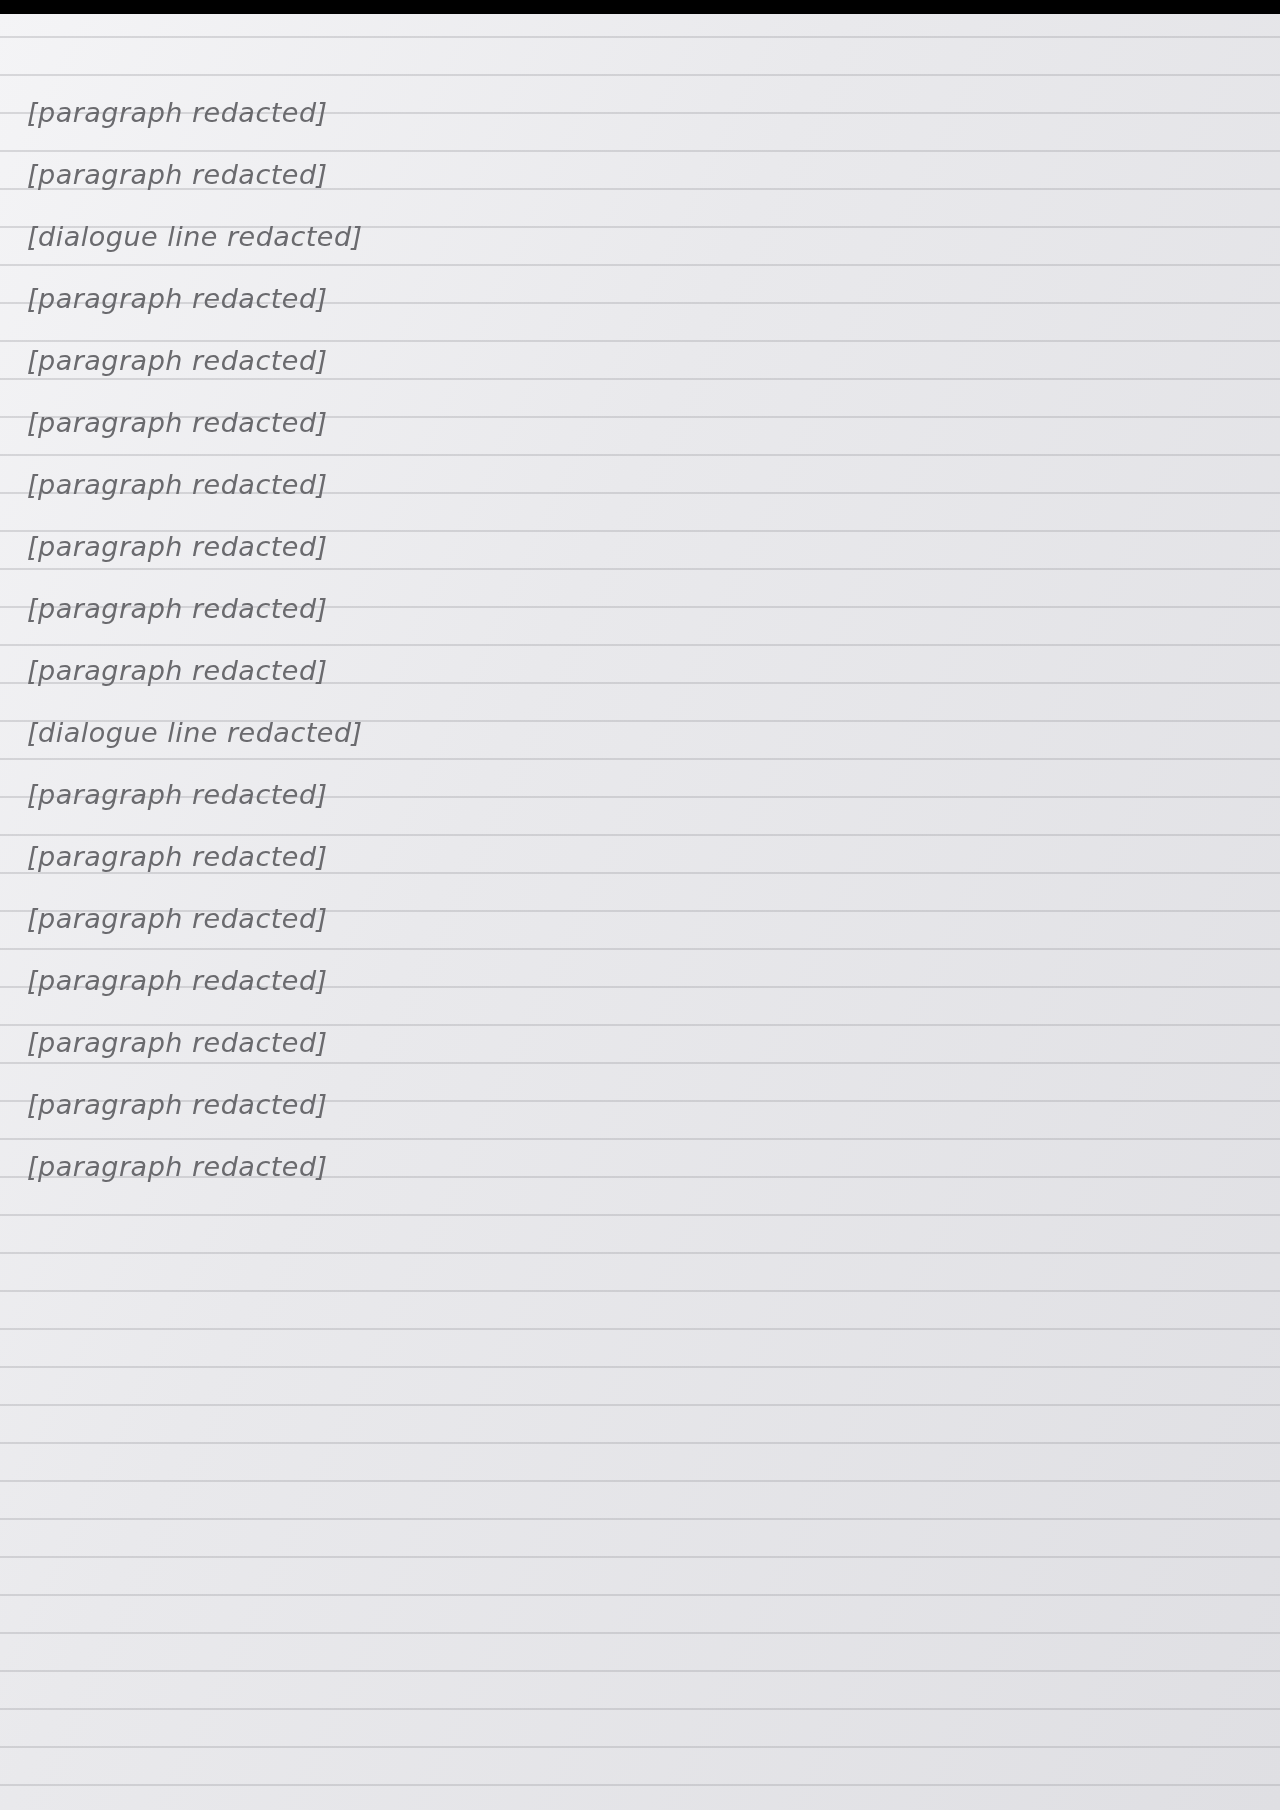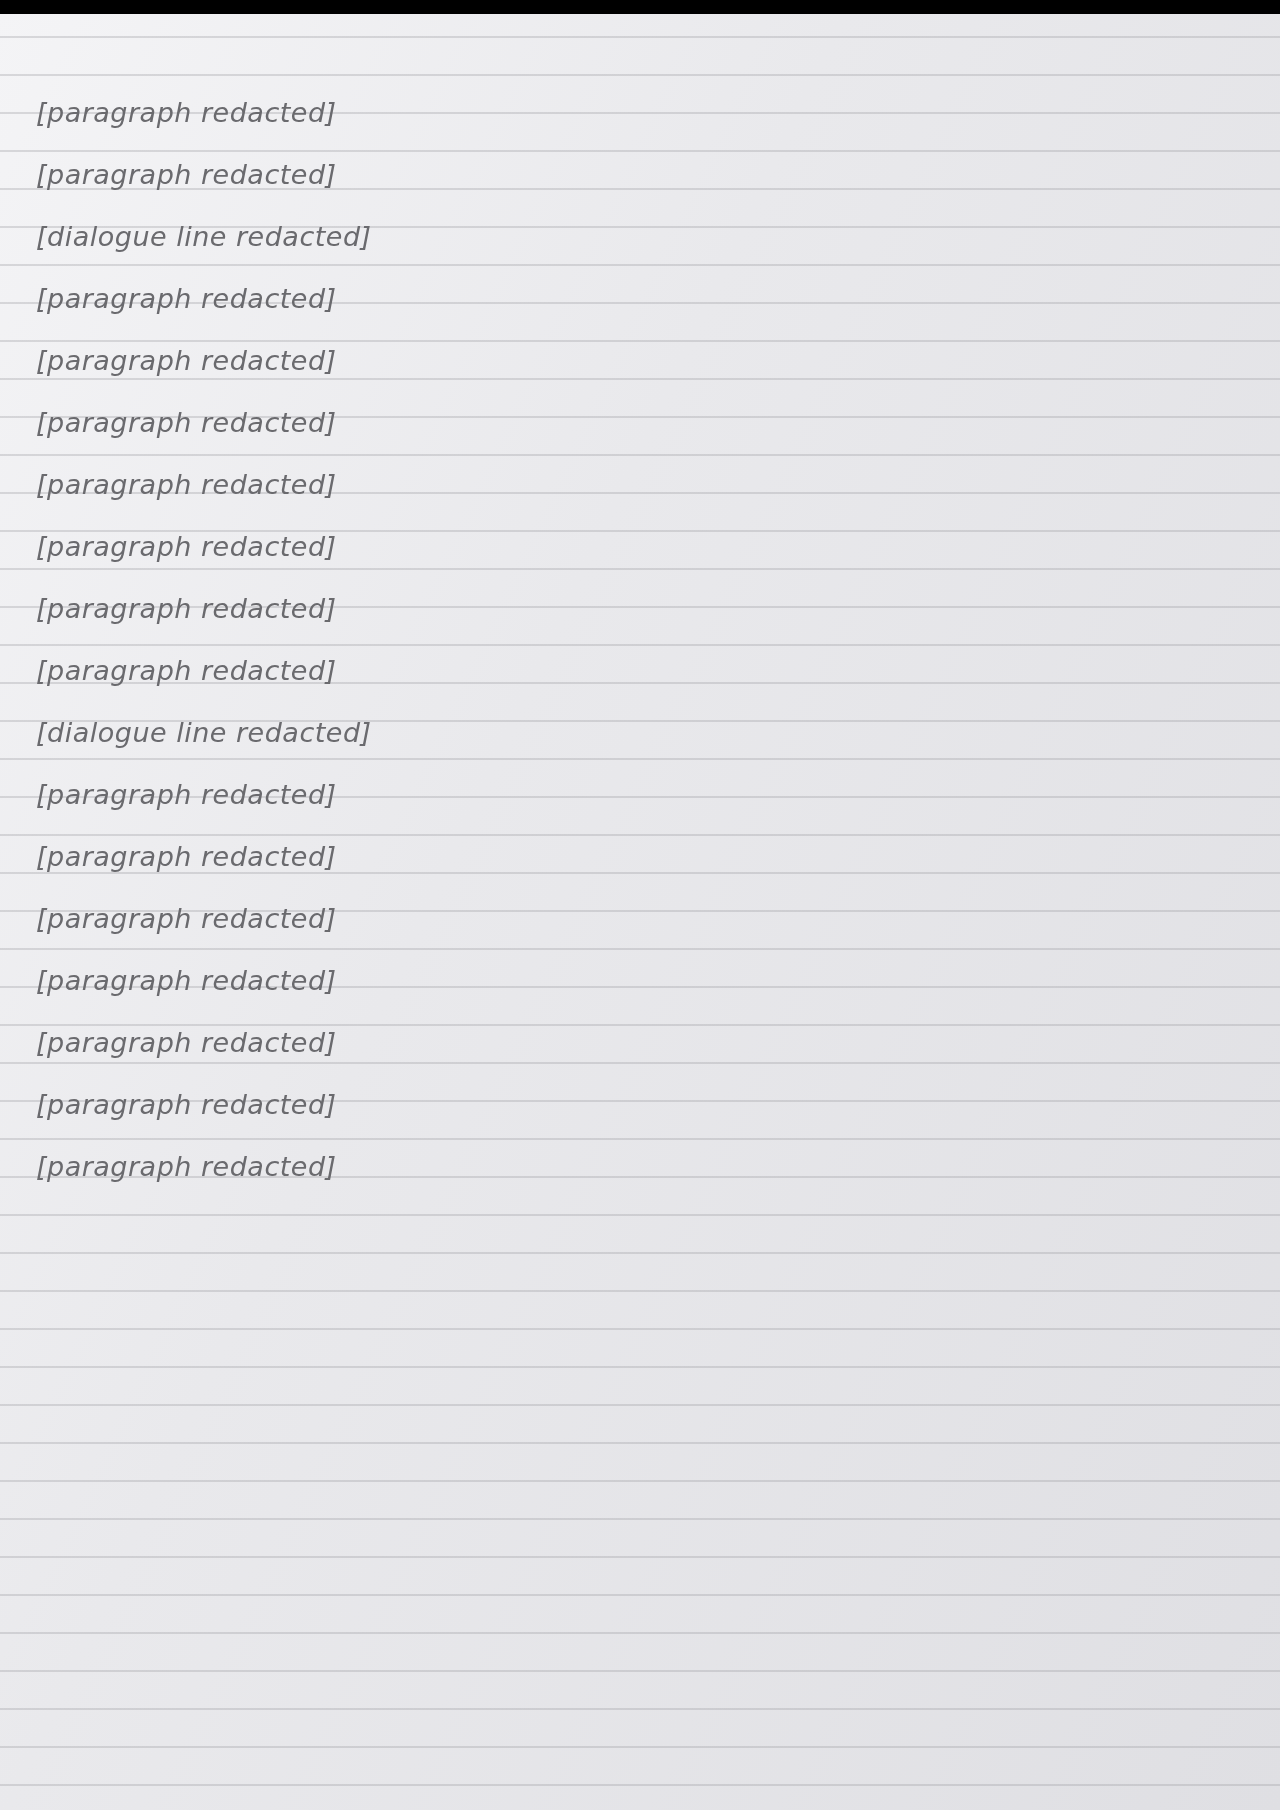--- a/index.html
+++ b/index.html
@@ -21,21 +21,21 @@
   }
   .page {
     padding: 80px 20px 0 20px;
     box-sizing: border-box;
   }
   .para {
     font-style: italic;
     font-size: 27px;
     line-height: 38px;
     color: #6a6a6e;
-    margin: 0 0 24px 16px;
+    margin: 0 0 24px 7px;
     letter-spacing: 0.5px;
   }
 </style>
 </head>
 <body>
 
 <div class="top-bar"></div>
 
 <div class="page">
 

